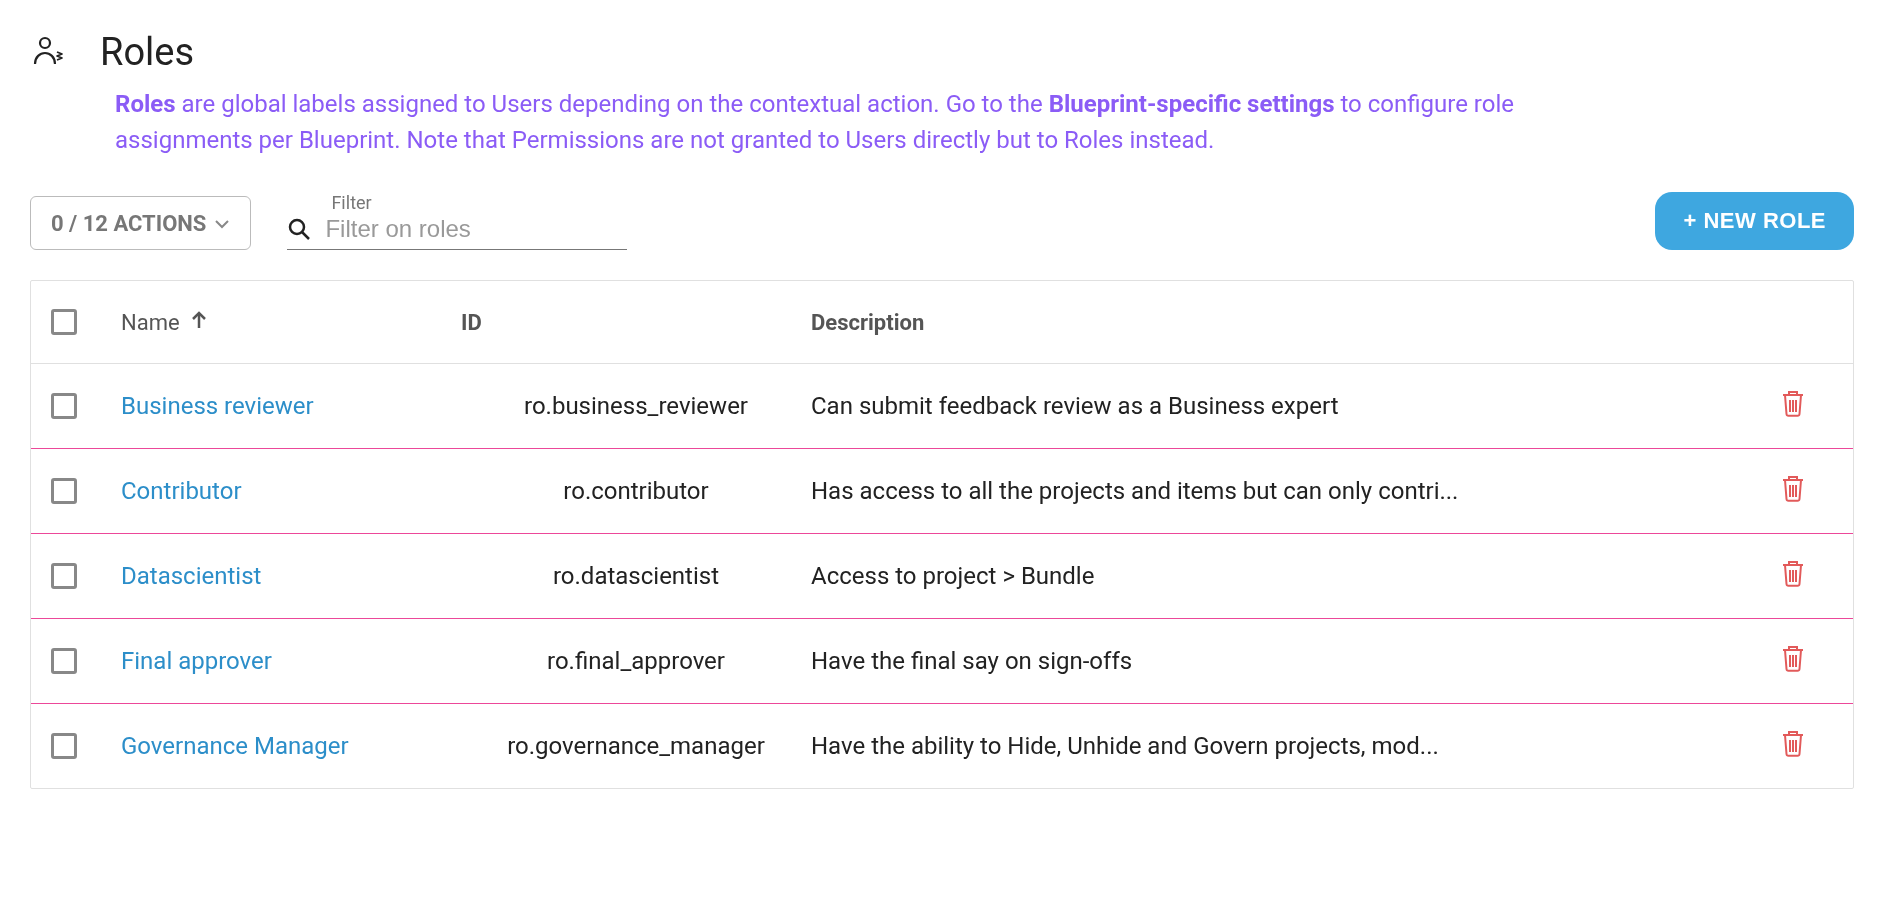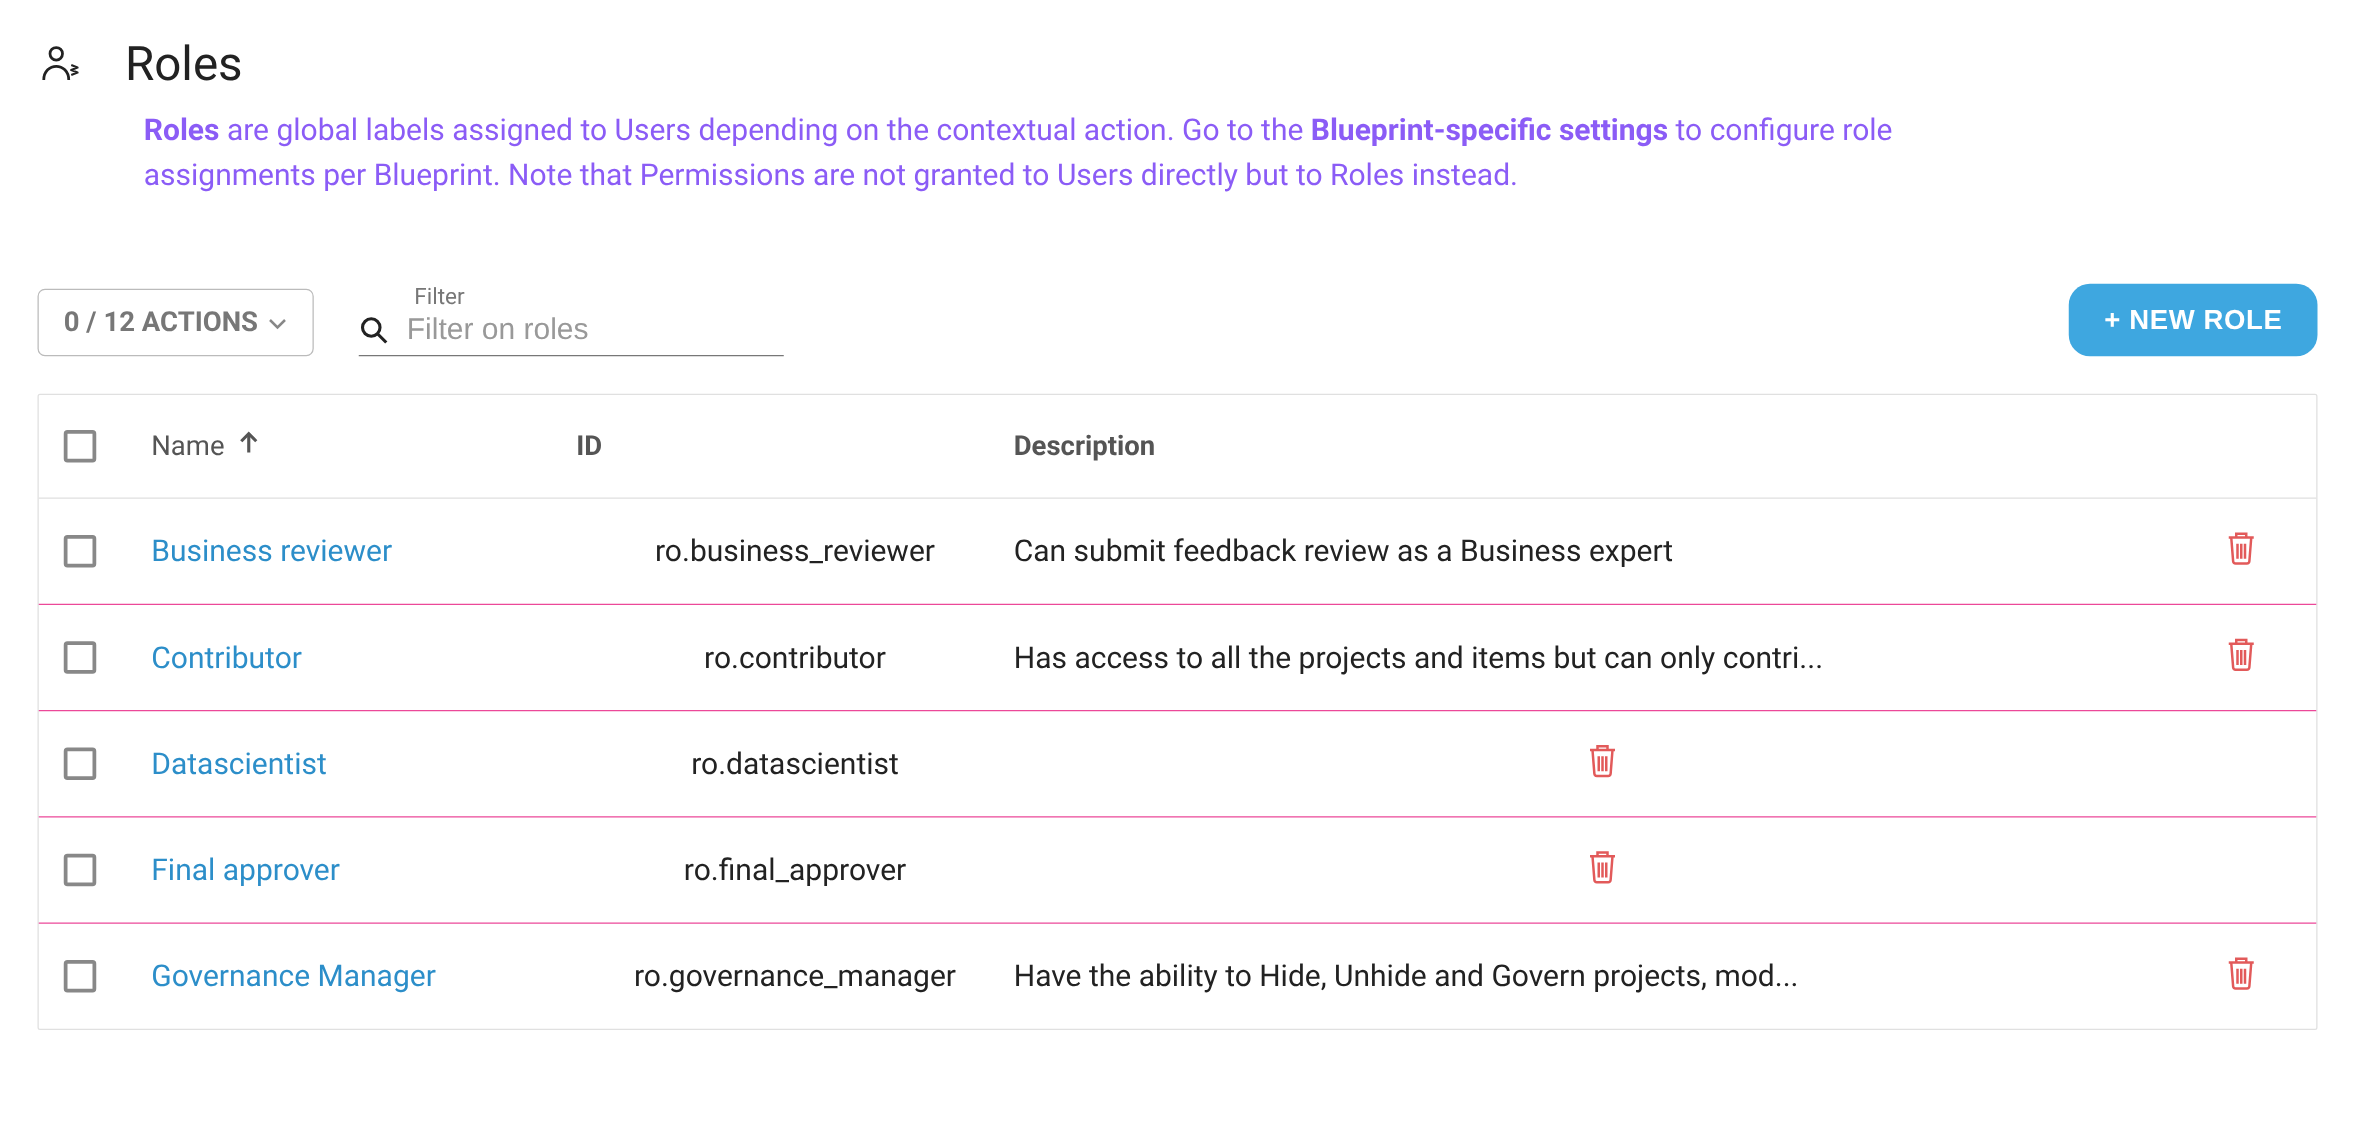--- a/index.html
+++ b/index.html
@@ -55,21 +55,20 @@
       align-items: center;
       gap: 8px;
       cursor: pointer;
       background: #fff;
       height: 54px;
     }
     .actions-dropdown .chev { font-size: 16px; color: #888; }
     .filter-group {
       display: flex;
       flex-direction: column;
-      margin-top: 35px;
     }
     .filter-label {
       font-size: 18px;
       color: #777;
       margin-bottom: 2px;
       margin-left: 44px;
     }
     .filter-input-wrap {
       display: flex;
       align-items: center;
@@ -252,40 +251,42 @@
       </span>
     </div>
   </div>
 
   <div class="table-row">
     <div>
           <div class="checkbox"></div>
         </div>
     <div><a class="role-link">Datascientist</a></div>
     <div class="id-cell">ro.datascientist</div>
+    <div class="desc-cell">Access to project &gt; Bundle</div>
     <div class="trash-cell">
       <span class="trash-icon">
         <svg width="26" height="30" viewBox="0 0 26 30" fill="none" stroke="#E25A5A" stroke-width="2">
           <path d="M3 7h20"></path>
           <path d="M9 7V4h8v3"></path>
           <path d="M5 7l1.5 19a2 2 0 002 1.8h9a2 2 0 002-1.8L21 7"></path>
           <line x1="10" y1="12" x2="10" y2="24"></line>
           <line x1="13" y1="12" x2="13" y2="24"></line>
           <line x1="16" y1="12" x2="16" y2="24"></line>
         </svg>
       </span>
     </div>
   </div>
 
   <div class="table-row">
     <div>
           <div class="checkbox"></div>
         </div>
     <div><a class="role-link">Final approver</a></div>
     <div class="id-cell">ro.final_approver</div>
+    <div class="desc-cell">Have the final say on sign-offs</div>
     <div class="trash-cell">
       <span class="trash-icon">
         <svg width="26" height="30" viewBox="0 0 26 30" fill="none" stroke="#E25A5A" stroke-width="2">
           <path d="M3 7h20"></path>
           <path d="M9 7V4h8v3"></path>
           <path d="M5 7l1.5 19a2 2 0 002 1.8h9a2 2 0 002-1.8L21 7"></path>
           <line x1="10" y1="12" x2="10" y2="24"></line>
           <line x1="13" y1="12" x2="13" y2="24"></line>
           <line x1="16" y1="12" x2="16" y2="24"></line>
         </svg>

